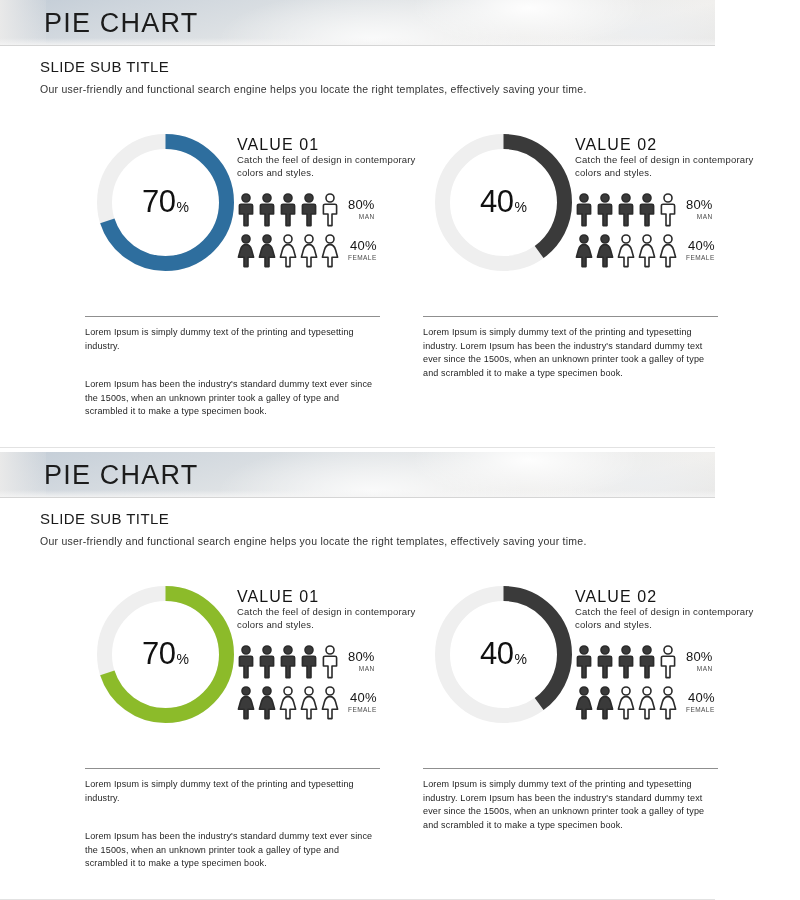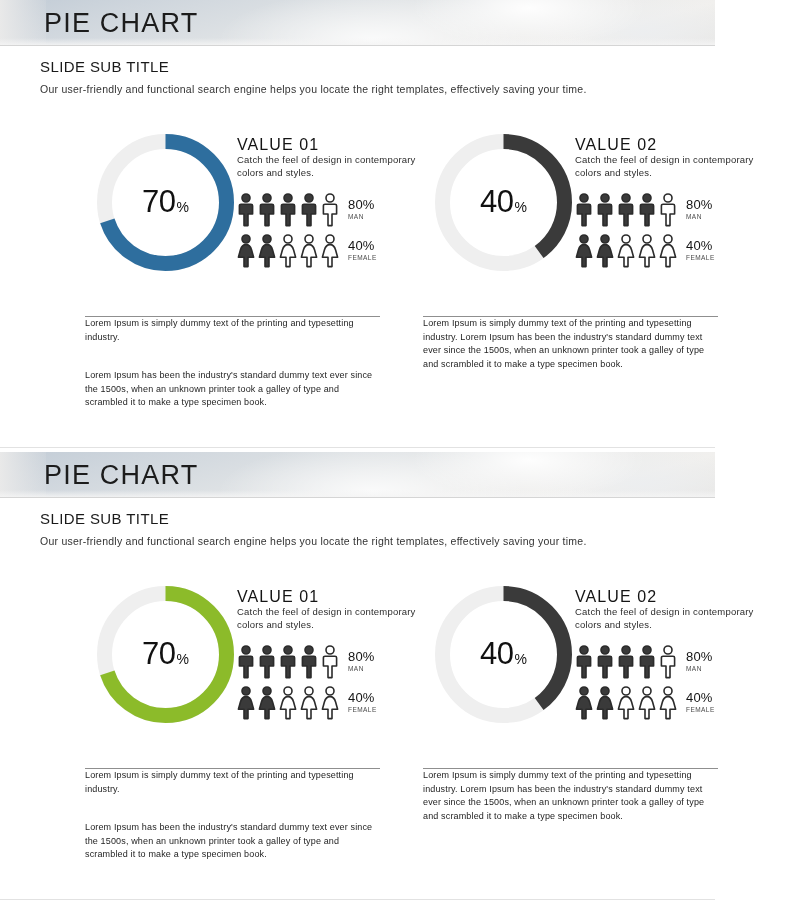--- a/index.html
+++ b/index.html
@@ -160,20 +160,21 @@
     letter-spacing: 0.2px;
     width: 185px;
   }
 
   
   .people-block { margin-top: 11px; }
   .people-row {
     display: flex;
     align-items: center;
     height: 38px;
+    text-align: right;
   }
   .people-row + .people-row { margin-top: 3px; }
   .figs {
     display: flex;
     align-items: flex-end;
     gap: 3px;
     width: 102px;
   }
   .fig { display: block; }
   .people-meta {
@@ -197,20 +198,21 @@
     position: absolute;
     top: 188px;
     width: 300px;
   }
   .para-rule {
     height: 1px;
     background: #8f8f8f;
     width: 295px;
   }
   .para {
+    margin-top: 9px;
     font-size: 9px;
     line-height: 1.5;
     color: #242424;
     letter-spacing: 0.15px;
     width: 298px;
   }
   .para + .para { margin-top: 25px; }
 </style>
 </head>
 <body>

